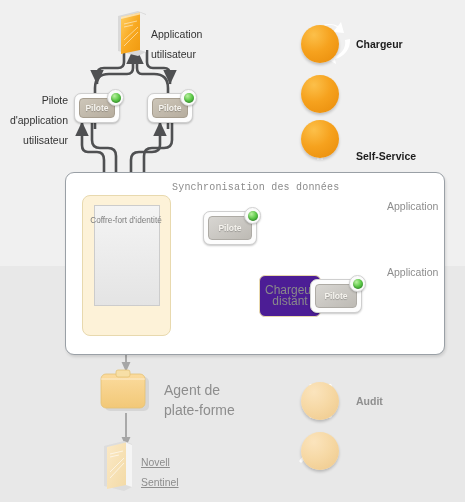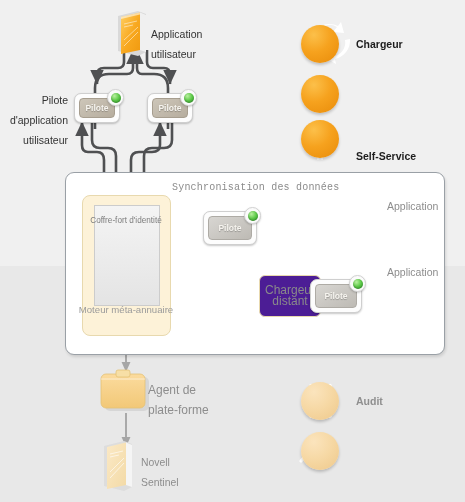--- a/index.html
+++ b/index.html
@@ -277,22 +277,20 @@
     </g>
   </svg>
 
   <div class="panel-main"></div>
   <div class="sync-txt">Synchronisation des données</div>
 
   <div class="vault"></div>
   <div class="vault-inner"></div>
   <div class="vault-cap">Coffre-fort
 d'identité</div>
-  <div class="vault-foot">Moteur
-méta-annuaire</div>
 
   <div class="loader">Chargeur
 distant</div>
 
   <div class="pilote" style="left:74px;top:93px;">
     <div class="core">Pilote</div>
     <div class="led"></div>
   </div>
 
   <div class="pilote" style="left:147px;top:93px;">
@@ -312,23 +310,23 @@
 
   <div class="lbl" style="left:151px;top:24px;">Application
 utilisateur</div>
   <div class="lbl" style="left:0px;top:90px;width:68px;text-align:right;">Pilote
 d'application
 utilisateur</div>
 
   <div class="lbl lbl-gray" style="left:387px;top:196px;">Application</div>
   <div class="lbl lbl-gray" style="left:387px;top:262px;">Application</div>
 
-  <div class="lbl lbl-gray" style="left:148px;top:380px;font-size:12px;">Agent de
+  <div class="lbl lbl-gray" style="left:164px;top:380px;font-size:14px;">Agent de
 plate-forme</div>
-  <div class="lbl lbl-gray" style="left:141px;top:453px;font-size:10.4px;">Novell
+  <div class="lbl lbl-gray" style="left:141px;top:453px;font-size:10.4px;text-decoration:underline;">Novell
 Sentinel</div>
 
   <div class="legend-ico bright" style="left:301px;top:25px;"></div>
   <div class="legend-txt on" style="left:356px;top:38px;">Chargeur</div>
 
   <div class="legend-ico bright" style="left:301px;top:75px;"></div>
 
   <div class="legend-ico bright" style="left:301px;top:120px;"></div>
   <div class="legend-txt on" style="left:356px;top:150px;">Self-Service</div>
 

